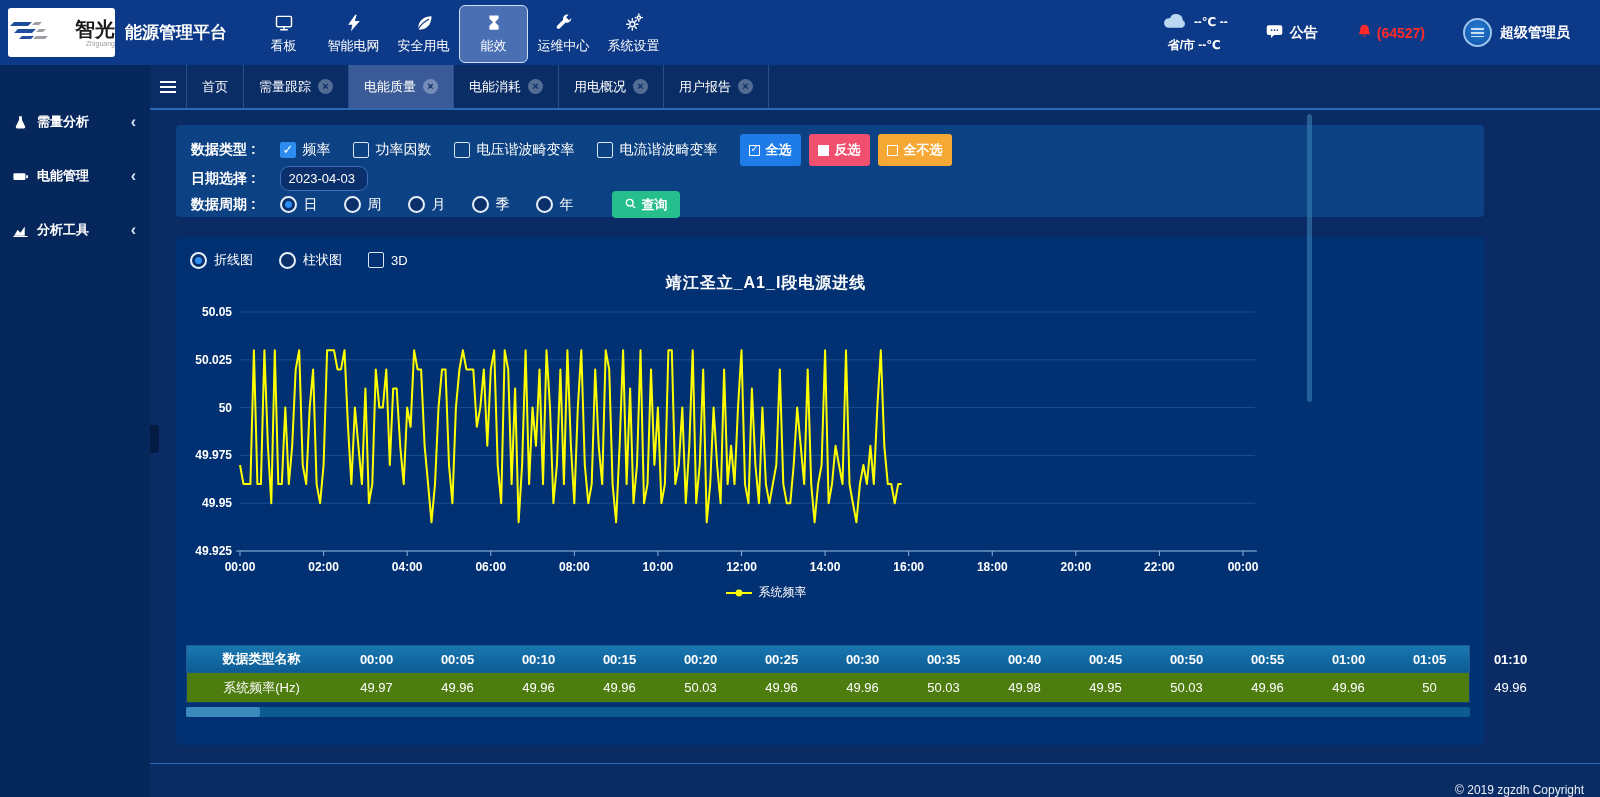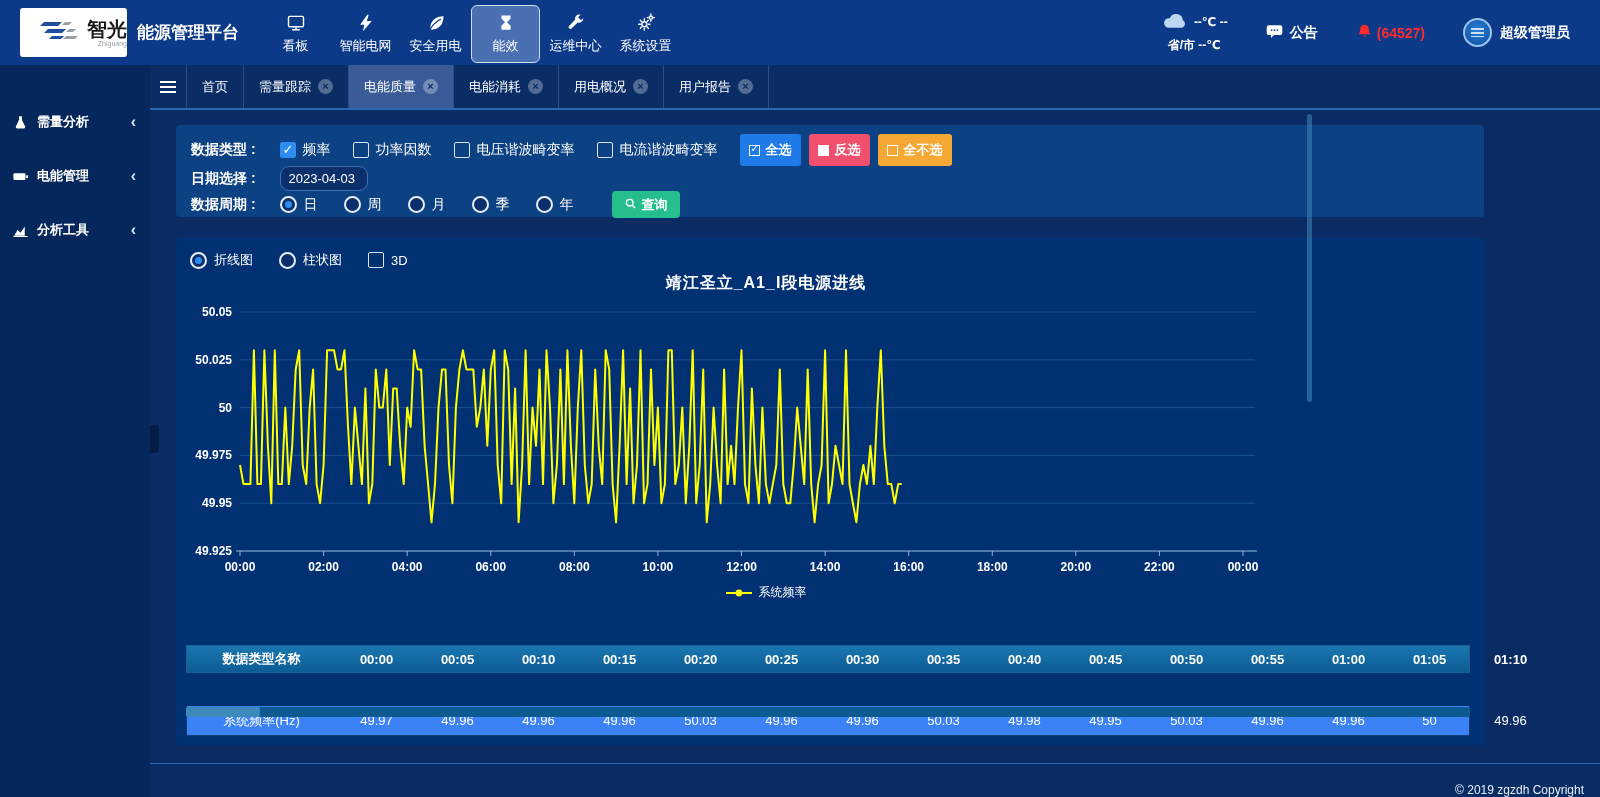--- a/index.html
+++ b/index.html
@@ -2,21 +2,21 @@
 <html><head>
 <meta charset="utf-8">
 <style>
   * { box-sizing: border-box; }
   html,body { margin:0; padding:0; }
   body { background:#0A2B63; font-family:"Liberation Sans","DejaVu Sans",sans-serif; color:#fff; }
   .app { position:relative; width:1600px; height:797px; overflow:hidden; background:#0B2B64; }
 
   
   .header { position:absolute; left:0; top:0; width:1600px; height:65px; background:#0C3A88; display:flex; align-items:center; }
-  .logo-box { width:107px; height:49px; background:#fff; border-radius:3px; margin-left:20px; display:flex; align-items:center; justify-content:flex-end; gap:5px; flex:none; }
+  .logo-box { width:107px; height:49px; background:#fff; border-radius:3px; margin-left:8px; display:flex; align-items:center; justify-content:space-between; gap:5px; flex:none; }
   .logo-mark svg { width:44px; height:30px; display:block; }
   .logo-text { line-height:1; }
   .logo-text .cn { color:#123; font-size:20px; font-weight:bold; color:#1a1a1a; }
   .logo-text .en { color:#9aa0a6; font-size:7px; text-align:right; margin-top:1px; }
   .app-title { font-size:17px; font-weight:bold; margin-left:10px; white-space:nowrap; }
   .main-nav { display:flex; margin-left:22px; gap:1px; }
   .nav-item { width:69px; height:58px; margin-top:3px; display:flex; flex-direction:column; align-items:center; justify-content:center; gap:4px; font-size:13px; border-radius:6px; cursor:pointer; border:1px solid transparent; }
   .nav-item.active { background:#4A6FB3; border-color:#CFE0F5; }
   .nav-item .ic svg { width:20px; height:20px; display:block; }
   .header-right { margin-left:auto; display:flex; align-items:center; gap:38px; padding-right:30px; }
@@ -74,21 +74,21 @@
   .query-btn .ic svg { width:13px; height:13px; }
 
   .chart-panel { left:26px; top:127px; width:1308px; height:508px; background:#013173; }
   .chart-options { position:absolute; left:14px; top:14px; display:flex; align-items:center; font-size:13px; }
   .chart-title { position:absolute; left:40px; top:36px; width:1100px; text-align:center; font-size:16px; font-weight:bold; letter-spacing:1px; }
   .chart-wrap { position:absolute; left:8px; top:54px; width:1280px; height:300px; }
   .legend { position:absolute; left:40px; top:347px; width:1100px; display:flex; justify-content:center; align-items:center; gap:7px; font-size:12px; cursor:pointer; }
 
   .data-table { position:absolute; left:10px; top:408px; width:1284px; font-size:13px; }
   .t-head { display:flex; height:28px; background:linear-gradient(180deg,#1A77B0,#0D5C95); font-weight:bold; border:1px solid #1E5D96; }
-  .t-row { display:flex; height:30px; background:#3b82f6; border:1px solid #143E7A; border-top:none;margin-top:33px; }
+  .t-row { display:flex; height:30px; background:#4d7c0f; border:1px solid #143E7A; border-top:none; }
   .t-cell { display:flex; align-items:center; justify-content:center; width:81px; flex:none; }
   .t-cell.first { width:149px; }
   .h-scroll { position:absolute; left:10px; top:470px; width:1284px; height:10px; background:#0D5A90; border-radius:2px; }
   .h-thumb { width:74px; height:10px; background:#3E89BC; border-radius:2px; cursor:pointer; }
   .v-scroll { position:absolute; left:1157px; top:4px; width:5px; height:288px; background:#3E89BC; opacity:.55; border-radius:3px; cursor:pointer; }
   .collapse-handle { position:absolute; left:0; top:315px; width:9px; height:28px; background:#041C44; border-radius:0 4px 4px 0; cursor:pointer; }
 
   .footer { position:absolute; left:150px; top:763px; width:1450px; height:34px; background:#0A2C64; border-top:1px solid #2E68B0; display:flex; align-items:flex-end; justify-content:flex-end; padding-right:16px; font-size:12px; color:#E8EEF8; }
 </style>
 </head>

